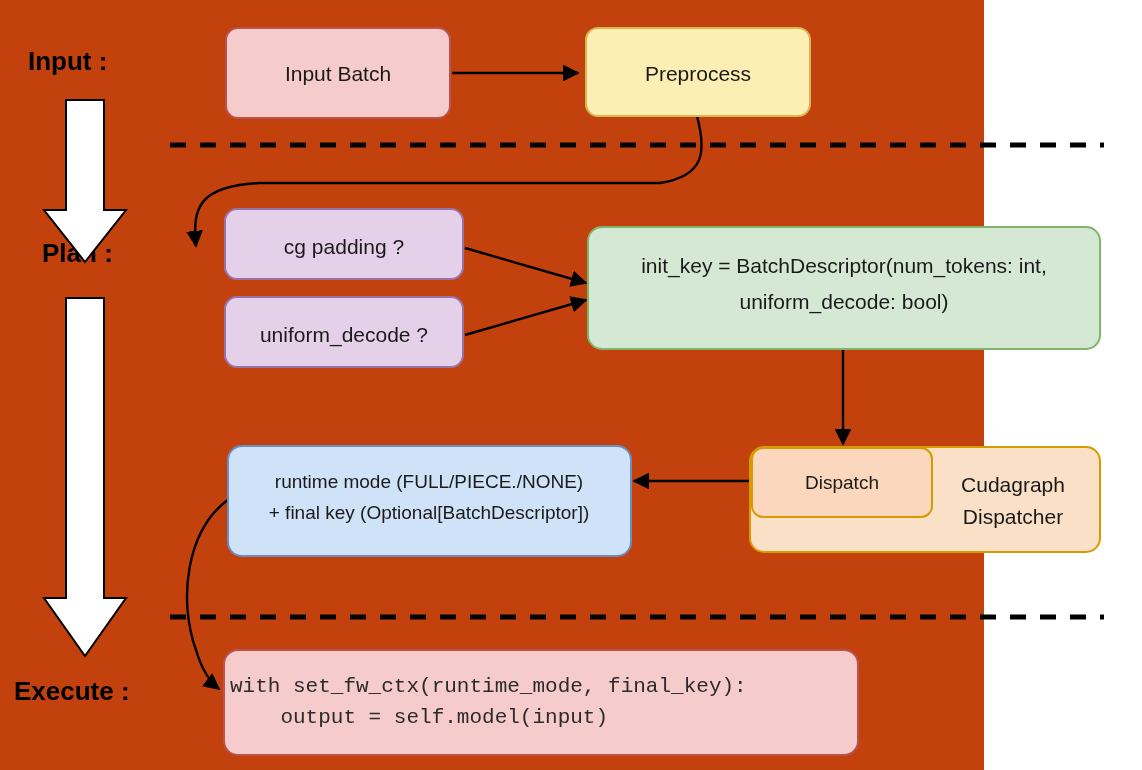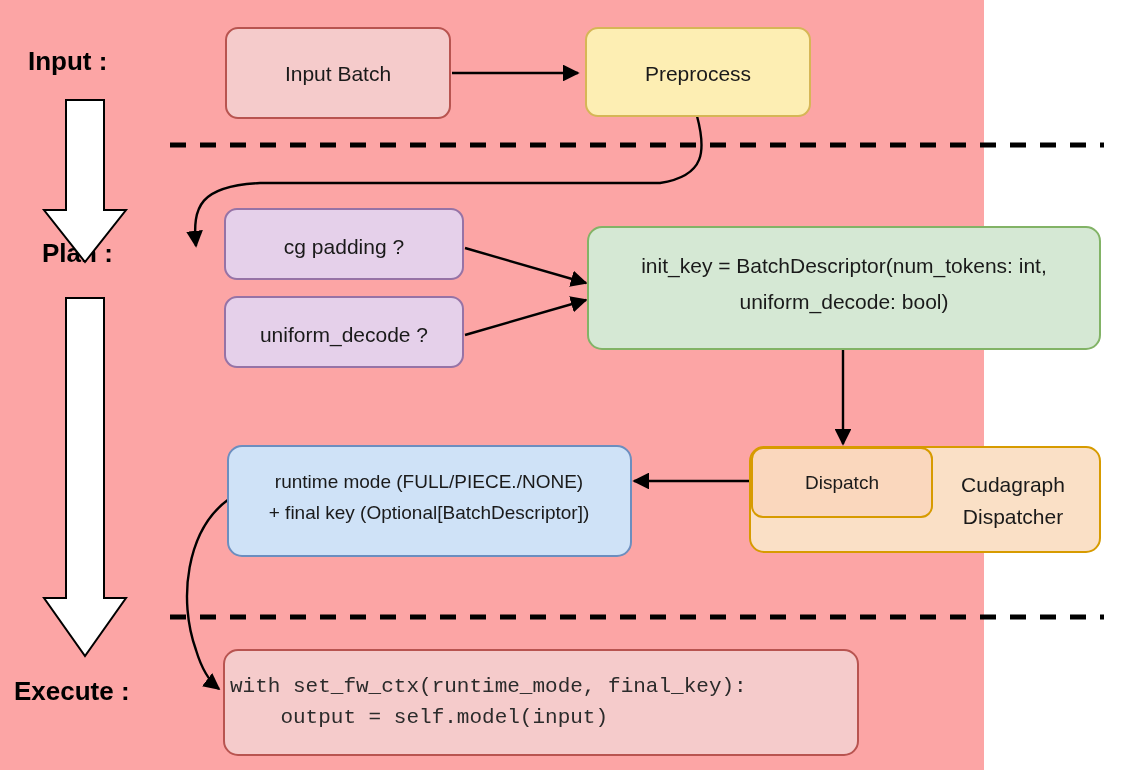--- a/index.html
+++ b/index.html
@@ -10,21 +10,21 @@
   body {
     width: 1142px;
     height: 770px;
     font-family: "Liberation Sans", sans-serif;
     overflow: hidden;
   }
   #diagram-root {
     position: relative;
     width: 984px;
     height: 770px;
-    background: #fca5a5;
+    background: #c2410c;
   }
   svg.canvas {
     position: absolute;
     top: 0;
     left: 0;
     width: 1142px;
     height: 770px;
   }
   .stage-label {
     font-family: "Liberation Sans", sans-serif;

